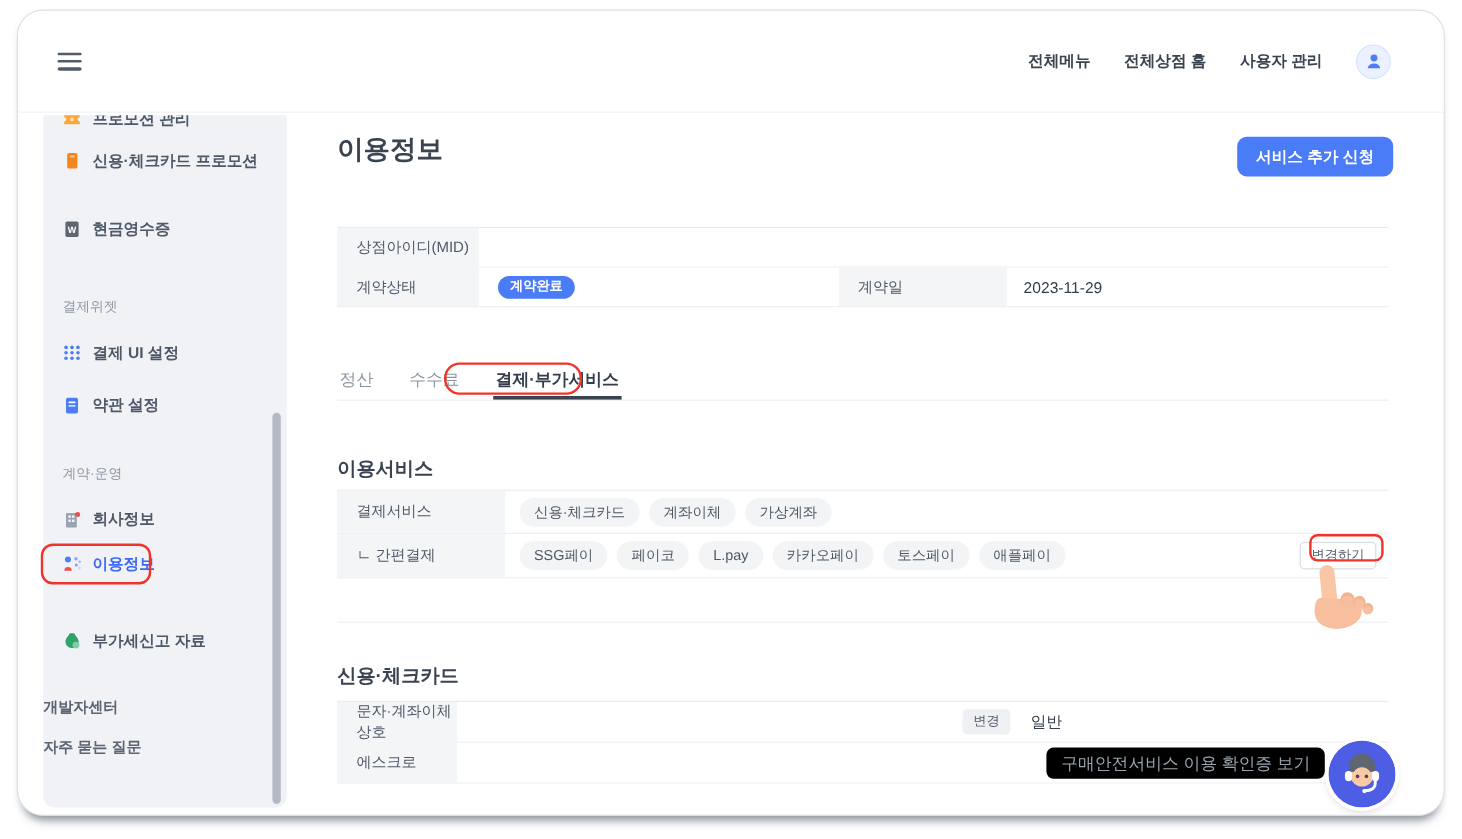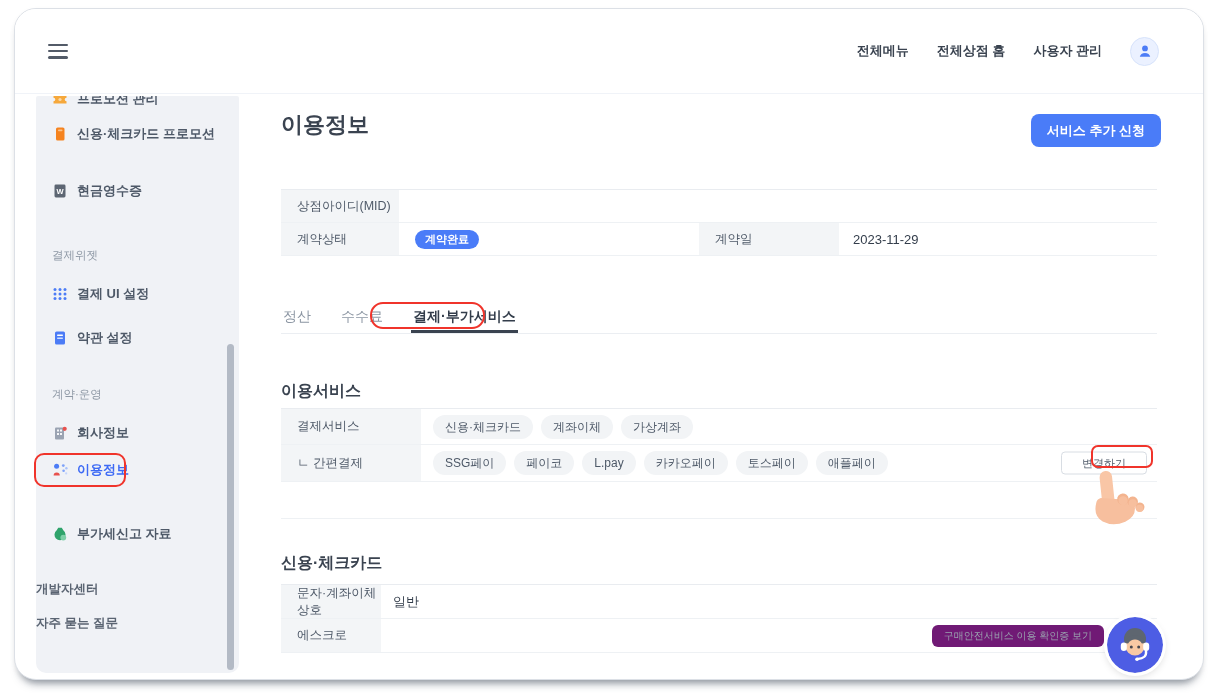--- a/index.html
+++ b/index.html
@@ -50,28 +50,28 @@
   .tab { font-size:14px; font-weight:500; color:#8C96A3; cursor:pointer; line-height:26px; padding:0 2px; }
   .tab.active { color:#333D4B; font-weight:700; border-bottom:3px solid #3A4350; }
 
   .section-title { position:absolute; left:266px; font-size:16px; font-weight:700; color:#3A4350; z-index:1; }
 
   .stable { position:absolute; left:266px; top:399px; width:876px; border-top:1px solid #E9ECF0; z-index:1; }
   .srow { display:flex; align-items:stretch; border-bottom:1px solid #EEF1F4; position:relative; }
   .chips { flex:1; display:flex; align-items:center; gap:8px; padding-left:12px; }
   .chip { background:#F2F4F6; color:#4E5968; font-size:12px; font-weight:500; padding:6px 12px; border-radius:15px; line-height:1; white-space:nowrap; }
   .btn-outline { position:absolute; right:10px; top:50%; transform:translateY(-50%); background:#fff; border:1px solid #D8DDE3;
-                 color:#4E5968; font-size:11px; font-weight:500; padding:5px 20px; border-radius:4px; cursor:pointer; line-height:1;
+                 color:#4E5968; font-size:11px; font-weight:500; padding:5px 9px; border-radius:4px; cursor:pointer; line-height:1;
                  font-family:"Liberation Sans", sans-serif; }
 
   .ktable { position:absolute; left:266px; top:575px; width:876px; border-top:1px solid #E9ECF0; z-index:1; }
   .krow { display:flex; align-items:stretch; height:34px; border-bottom:1px solid #EEF1F4; }
   .btn-gray-sm { margin-left:auto; margin-right:5px; background:#EEF0F4; border:none; color:#4E5968; font-size:11px; font-weight:500;
                  padding:5px 9px; border-radius:4px; cursor:pointer; line-height:1; font-family:"Liberation Sans", sans-serif; }
-  .btn-gray-lg { margin-left:auto; margin-right:53px; background:#701a75; border:none; color:#9AA3AF; font-size:10px; font-weight:500;
+  .btn-gray-lg { margin-left:auto; margin-right:53px; background:#000000; border:none; color:#9AA3AF; font-size:14px; font-weight:500;
                  padding:6px 12px; border-radius:6px; cursor:pointer; line-height:1; font-family:"Liberation Sans", sans-serif; white-space:nowrap; }
 
   
   .anno { position:absolute; border:2.5px solid #F0342B; pointer-events:none; z-index:8; }
   #anno-sidebar { left:19px; top:444px; width:92px; height:34px; border-radius:10px; }
   #anno-tab { left:355px; top:293px; width:115px; height:27px; border-radius:13px; }
   #anno-change { left:1076px; top:436px; width:62px; height:23px; border-radius:7px; }
   .hand { position:absolute; left:1068px; top:459px; width:66px; height:64px; z-index:9; pointer-events:none; transform:rotate(-6deg); }
   .chat-fab { position:absolute; left:1092px; top:608px; width:56px; height:56px; border-radius:50%;
               box-shadow:0 0 0 3px #fff, 0 3px 8px rgba(0,0,0,.18); cursor:pointer; z-index:10; }
@@ -250,20 +250,24 @@
       <button class="btn-outline">변경하기</button>
     </div>
     <div class="srow" style="height:37px"></div>
   </div>
 
   <div class="section-title" style="top:544px">신용·체크카드</div>
 
   <div class="ktable">
     <div class="krow">
       <div class="cell-label w100">문자·계좌이체 상호</div>
+      <div class="cell-val" style="flex:1; padding-left:16px;">
+        <span></span>
+        <button class="btn-gray-sm">변경</button>
+      </div>
       <div class="cell-val" style="width:310px; padding-left:12px;">일반</div>
     </div>
     <div class="krow">
       <div class="cell-label w100">에스크로</div>
       <div class="cell-val" style="flex:1; padding-left:16px;">
         <button class="btn-gray-lg">구매안전서비스 이용 확인증 보기</button>
       </div>
     </div>
   </div>
 

